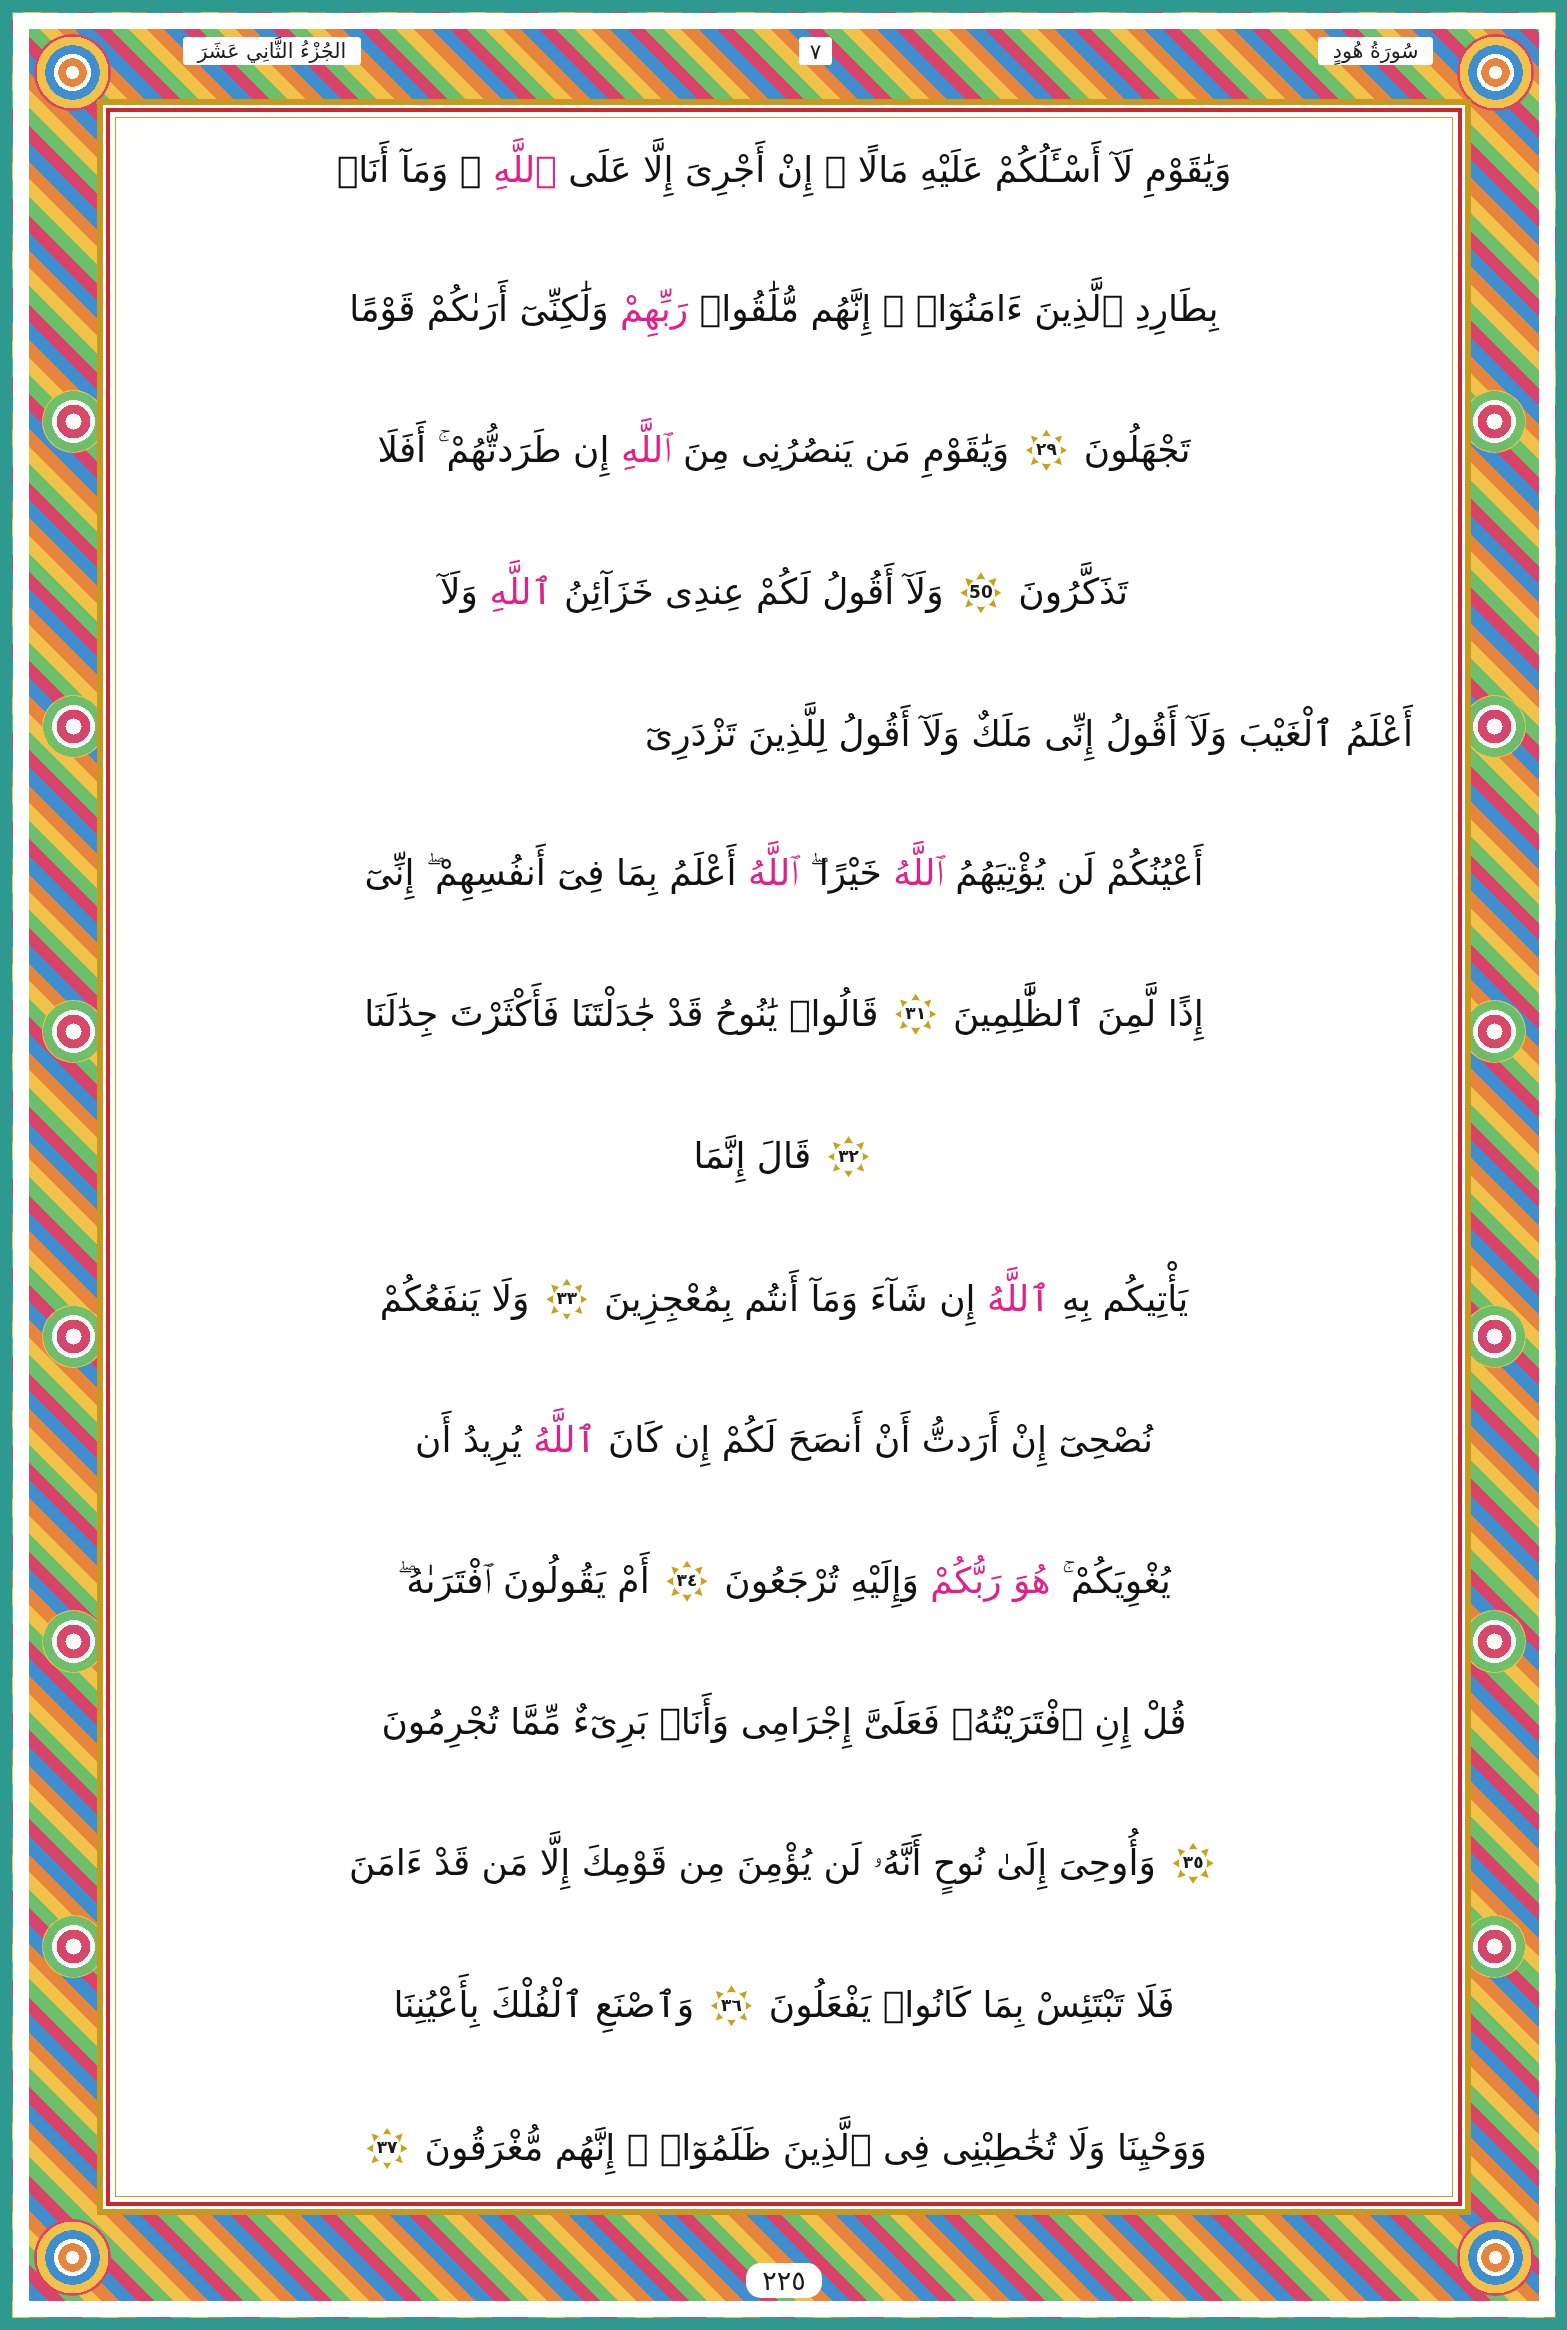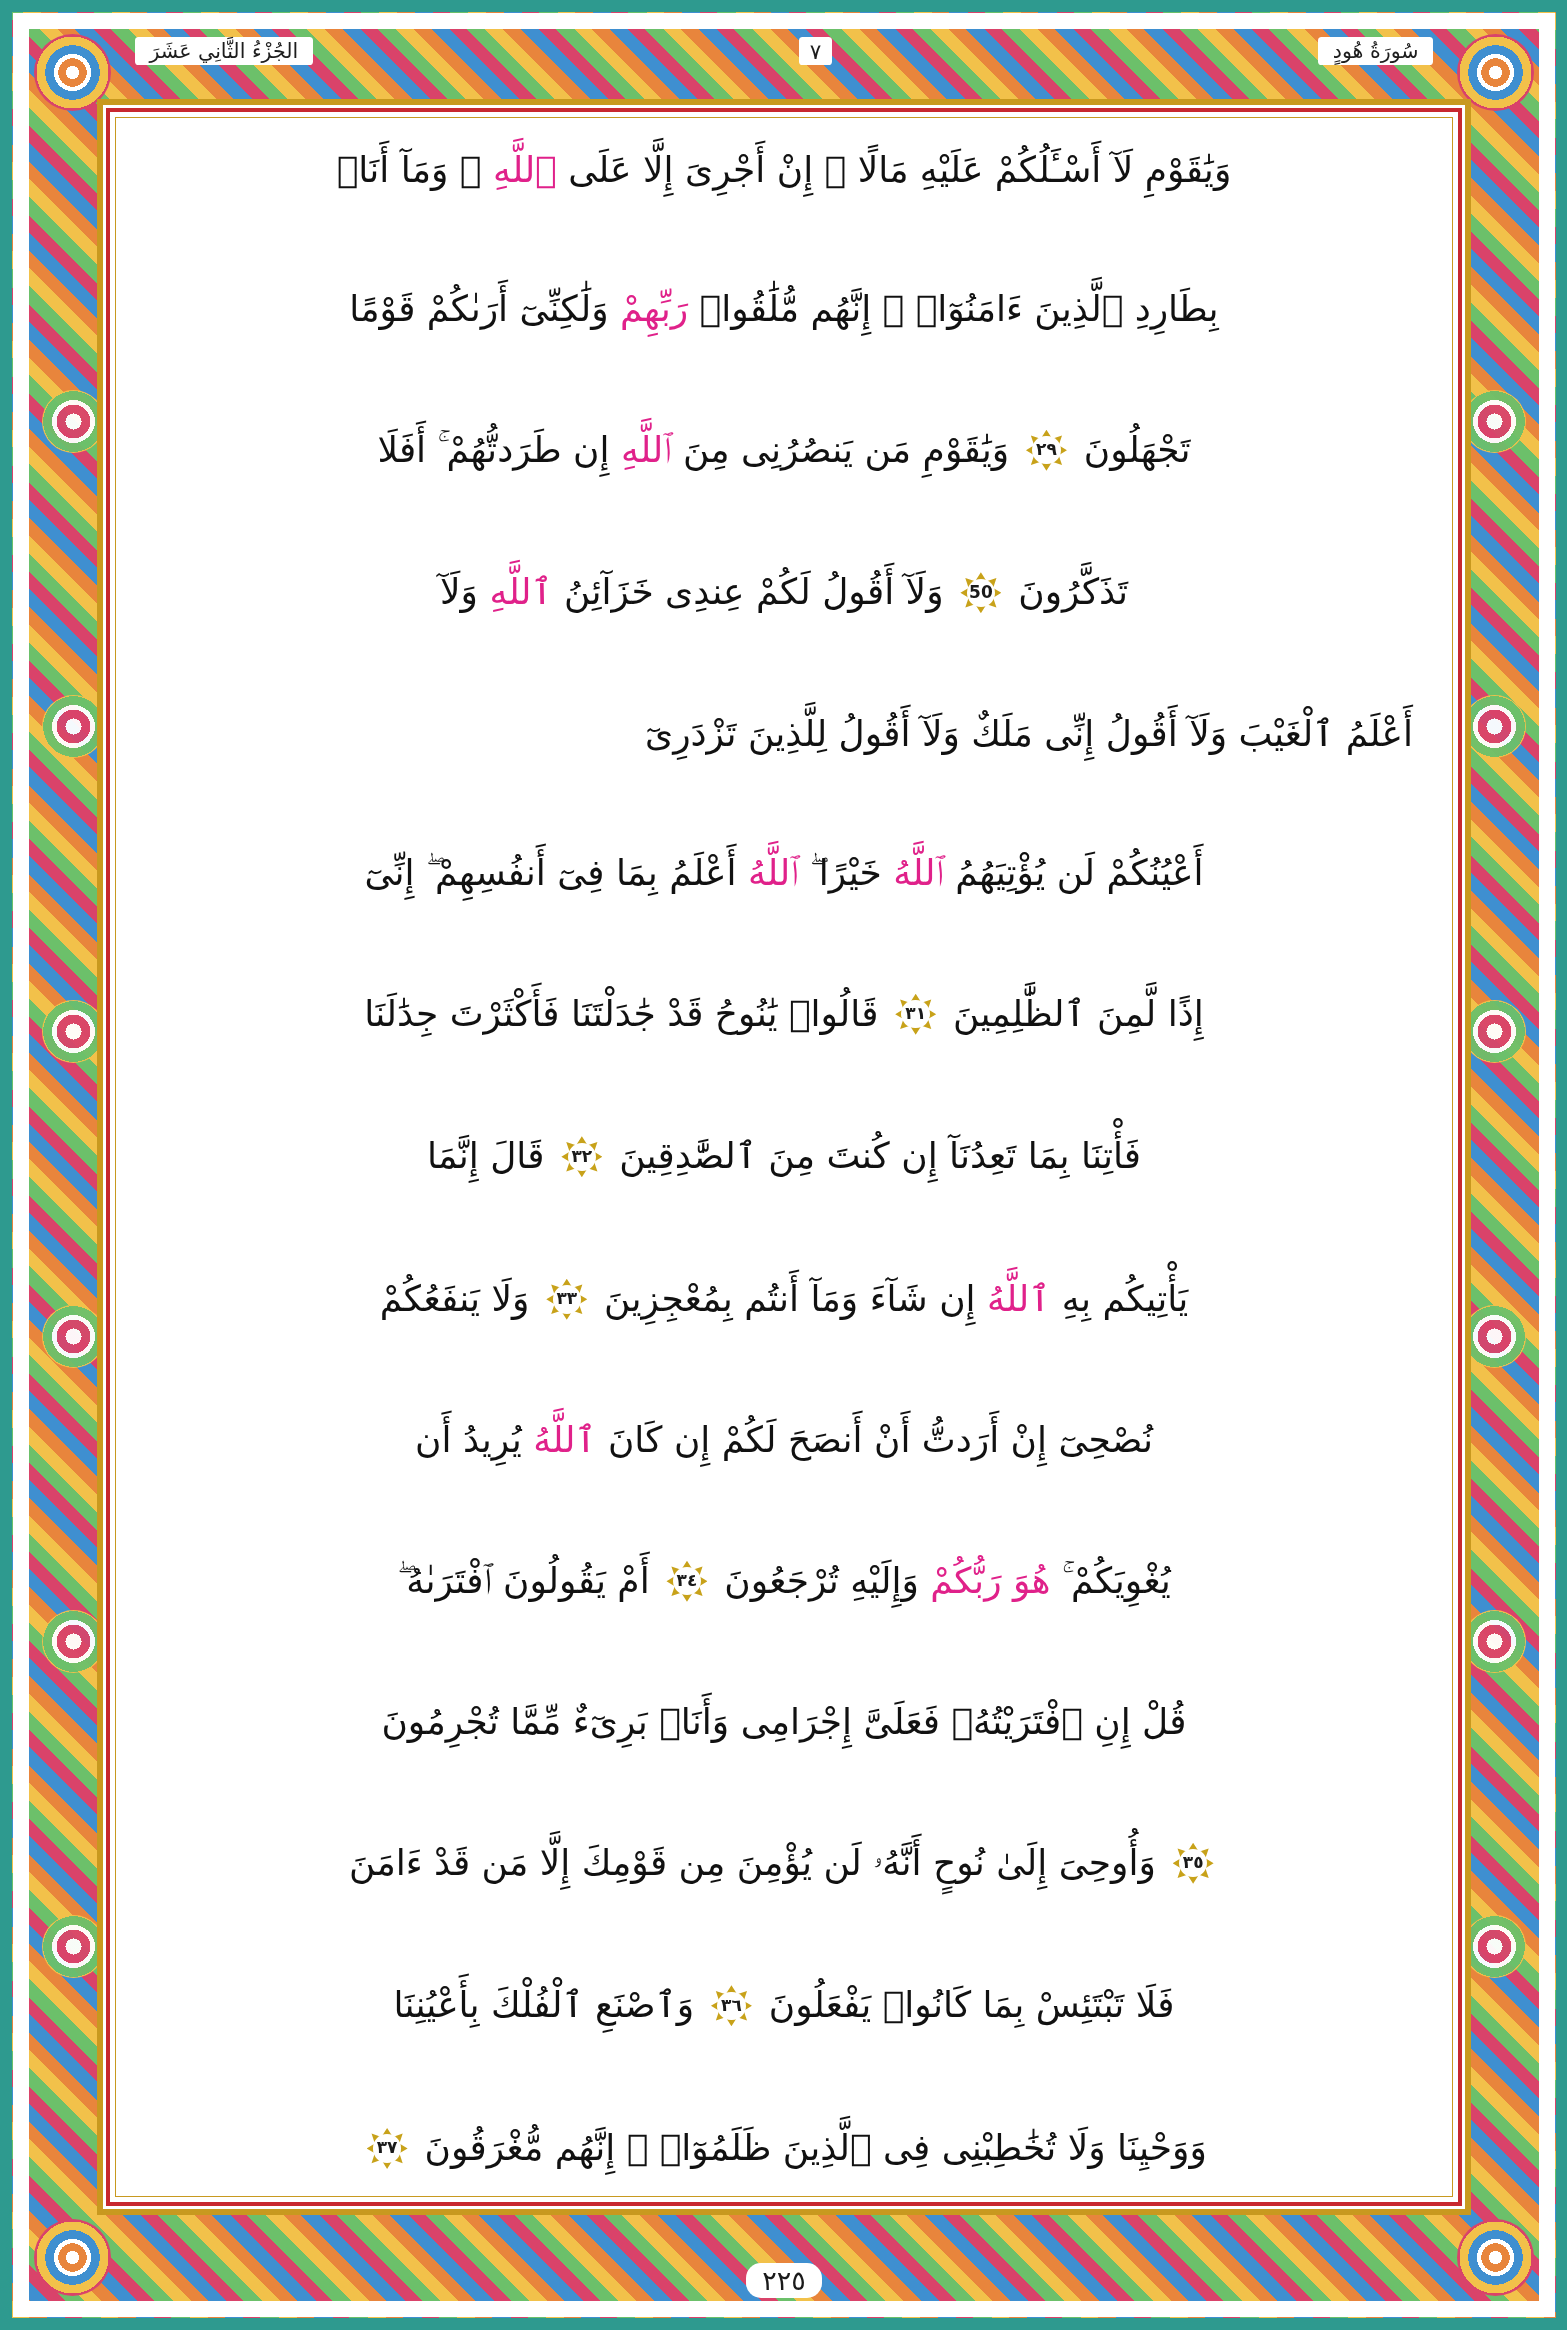--- a/index.html
+++ b/index.html
@@ -81,20 +81,21 @@
     z-index: 5;
   }
   .header-item {
     font-family: "DejaVu Sans", sans-serif;
     font-size: 20.6px;
     color: #1d1d1d;
     background: #ffffff;
     padding: 1.8px 14.4px;
     border-radius: 3.6px;
     white-space: nowrap;
+    margin-left: 48px;
   }
   .header-center {
     font-family: "DejaVu Sans", sans-serif;
     font-size: 21.5px;
     color: #1d1d1d;
     background: #ffffff;
     padding: 1.8px 10.8px;
     border-radius: 3.6px;
   }
 
@@ -234,21 +235,21 @@
   </div>
 
   <div class="text-body" id="text-body">
       <div class="line" style="font-size: 36px;"><span class="">وَيَٰقَوْمِ لَآ أَسْـَٔلُكُمْ عَلَيْهِ مَالًا ۖ إِنْ أَجْرِىَ إِلَّا عَلَى </span><span class="lafz">ٱللَّهِ</span><span class=""> ۚ وَمَآ أَنَا۠</span></div>
       <div class="line" style="font-size: 36px;"><span class="">بِطَارِدِ ٱلَّذِينَ ءَامَنُوٓا۟ ۚ إِنَّهُم مُّلَٰقُوا۟ </span><span class="lafz">رَبِّهِمْ</span><span class=""> وَلَٰكِنِّىٓ أَرَىٰكُمْ قَوْمًا</span></div>
       <div class="line" style="font-size: 36px;"><span class="">تَجْهَلُونَ </span><span class="ayah-mark"><span class="petal"></span><span class="inner">٢٩</span></span><span class=""> وَيَٰقَوْمِ مَن يَنصُرُنِى مِنَ </span><span class="lafz">ٱللَّهِ</span><span class=""> إِن طَرَدتُّهُمْ ۚ أَفَلَا</span></div>
       <div class="line" style="font-size: 36px;"><span class="">تَذَكَّرُونَ </span><span class="ayah-mark"><span class="petal"></span><span class="inner">50</span></span><span class=""> وَلَآ أَقُولُ لَكُمْ عِندِى خَزَآئِنُ </span><span class="lafz">ٱللَّهِ</span><span class=""> وَلَآ</span></div>
       <div class="line" style="font-size: 36px; text-align: right;"><span class="">أَعْلَمُ ٱلْغَيْبَ وَلَآ أَقُولُ إِنِّى مَلَكٌ وَلَآ أَقُولُ لِلَّذِينَ تَزْدَرِىٓ</span></div>
       <div class="line" style="font-size: 36px;"><span class="">أَعْيُنُكُمْ لَن يُؤْتِيَهُمُ </span><span class="lafz">ٱللَّهُ</span><span class=""> خَيْرًا ۖ </span><span class="lafz">ٱللَّهُ</span><span class=""> أَعْلَمُ بِمَا فِىٓ أَنفُسِهِمْ ۖ إِنِّىٓ</span></div>
       <div class="line" style="font-size: 36px;"><span class="">إِذًا لَّمِنَ ٱلظَّٰلِمِينَ </span><span class="ayah-mark"><span class="petal"></span><span class="inner">٣١</span></span><span class=""> قَالُوا۟ يَٰنُوحُ قَدْ جَٰدَلْتَنَا فَأَكْثَرْتَ جِدَٰلَنَا</span></div>
-      <div class="line" style="font-size: 36px;"><span class="">فَأْتِنَا بِمَا تَعِدُنَآ إِن كُنتَ مِنَ ٱلصَّٰدِقِينَ </span><span class="ayah-mark"><span class="petal"></span><span class="inner">٣٢</span></span><span class=""> قَالَ إِنَّمَا</span></div>
+      <div class="line" style="font-size: 36px;"><span class="ayah-mark"><span class="petal"></span><span class="inner">٣٢</span></span><span class=""> قَالَ إِنَّمَا</span></div>
       <div class="line" style="font-size: 36px;"><span class="">يَأْتِيكُم بِهِ </span><span class="lafz">ٱللَّهُ</span><span class=""> إِن شَآءَ وَمَآ أَنتُم بِمُعْجِزِينَ </span><span class="ayah-mark"><span class="petal"></span><span class="inner">٣٣</span></span><span class=""> وَلَا يَنفَعُكُمْ</span></div>
       <div class="line" style="font-size: 36px;"><span class="">نُصْحِىٓ إِنْ أَرَدتُّ أَنْ أَنصَحَ لَكُمْ إِن كَانَ </span><span class="lafz">ٱللَّهُ</span><span class=""> يُرِيدُ أَن</span></div>
       <div class="line" style="font-size: 36px;"><span class="">يُغْوِيَكُمْ ۚ </span><span class="lafz">هُوَ رَبُّكُمْ</span><span class=""> وَإِلَيْهِ تُرْجَعُونَ </span><span class="ayah-mark"><span class="petal"></span><span class="inner">٣٤</span></span><span class=""> أَمْ يَقُولُونَ ٱفْتَرَىٰهُ ۖ</span></div>
       <div class="line" style="font-size: 36px;"><span class="">قُلْ إِنِ ٱفْتَرَيْتُهُۥ فَعَلَىَّ إِجْرَامِى وَأَنَا۠ بَرِىٓءٌ مِّمَّا تُجْرِمُونَ</span></div>
       <div class="line" style="font-size: 36px;"><span class="ayah-mark"><span class="petal"></span><span class="inner">٣٥</span></span><span class=""> وَأُوحِىَ إِلَىٰ نُوحٍ أَنَّهُۥ لَن يُؤْمِنَ مِن قَوْمِكَ إِلَّا مَن قَدْ ءَامَنَ</span></div>
       <div class="line" style="font-size: 36px;"><span class="">فَلَا تَبْتَئِسْ بِمَا كَانُوا۟ يَفْعَلُونَ </span><span class="ayah-mark"><span class="petal"></span><span class="inner">٣٦</span></span><span class=""> وَٱصْنَعِ ٱلْفُلْكَ بِأَعْيُنِنَا</span></div>
       <div class="line" style="font-size: 36px;"><span class="">وَوَحْيِنَا وَلَا تُخَٰطِبْنِى فِى ٱلَّذِينَ ظَلَمُوٓا۟ ۚ إِنَّهُم مُّغْرَقُونَ </span><span class="ayah-mark"><span class="petal"></span><span class="inner">٣٧</span></span></div>
     </div>
 
   <div class="footer">

